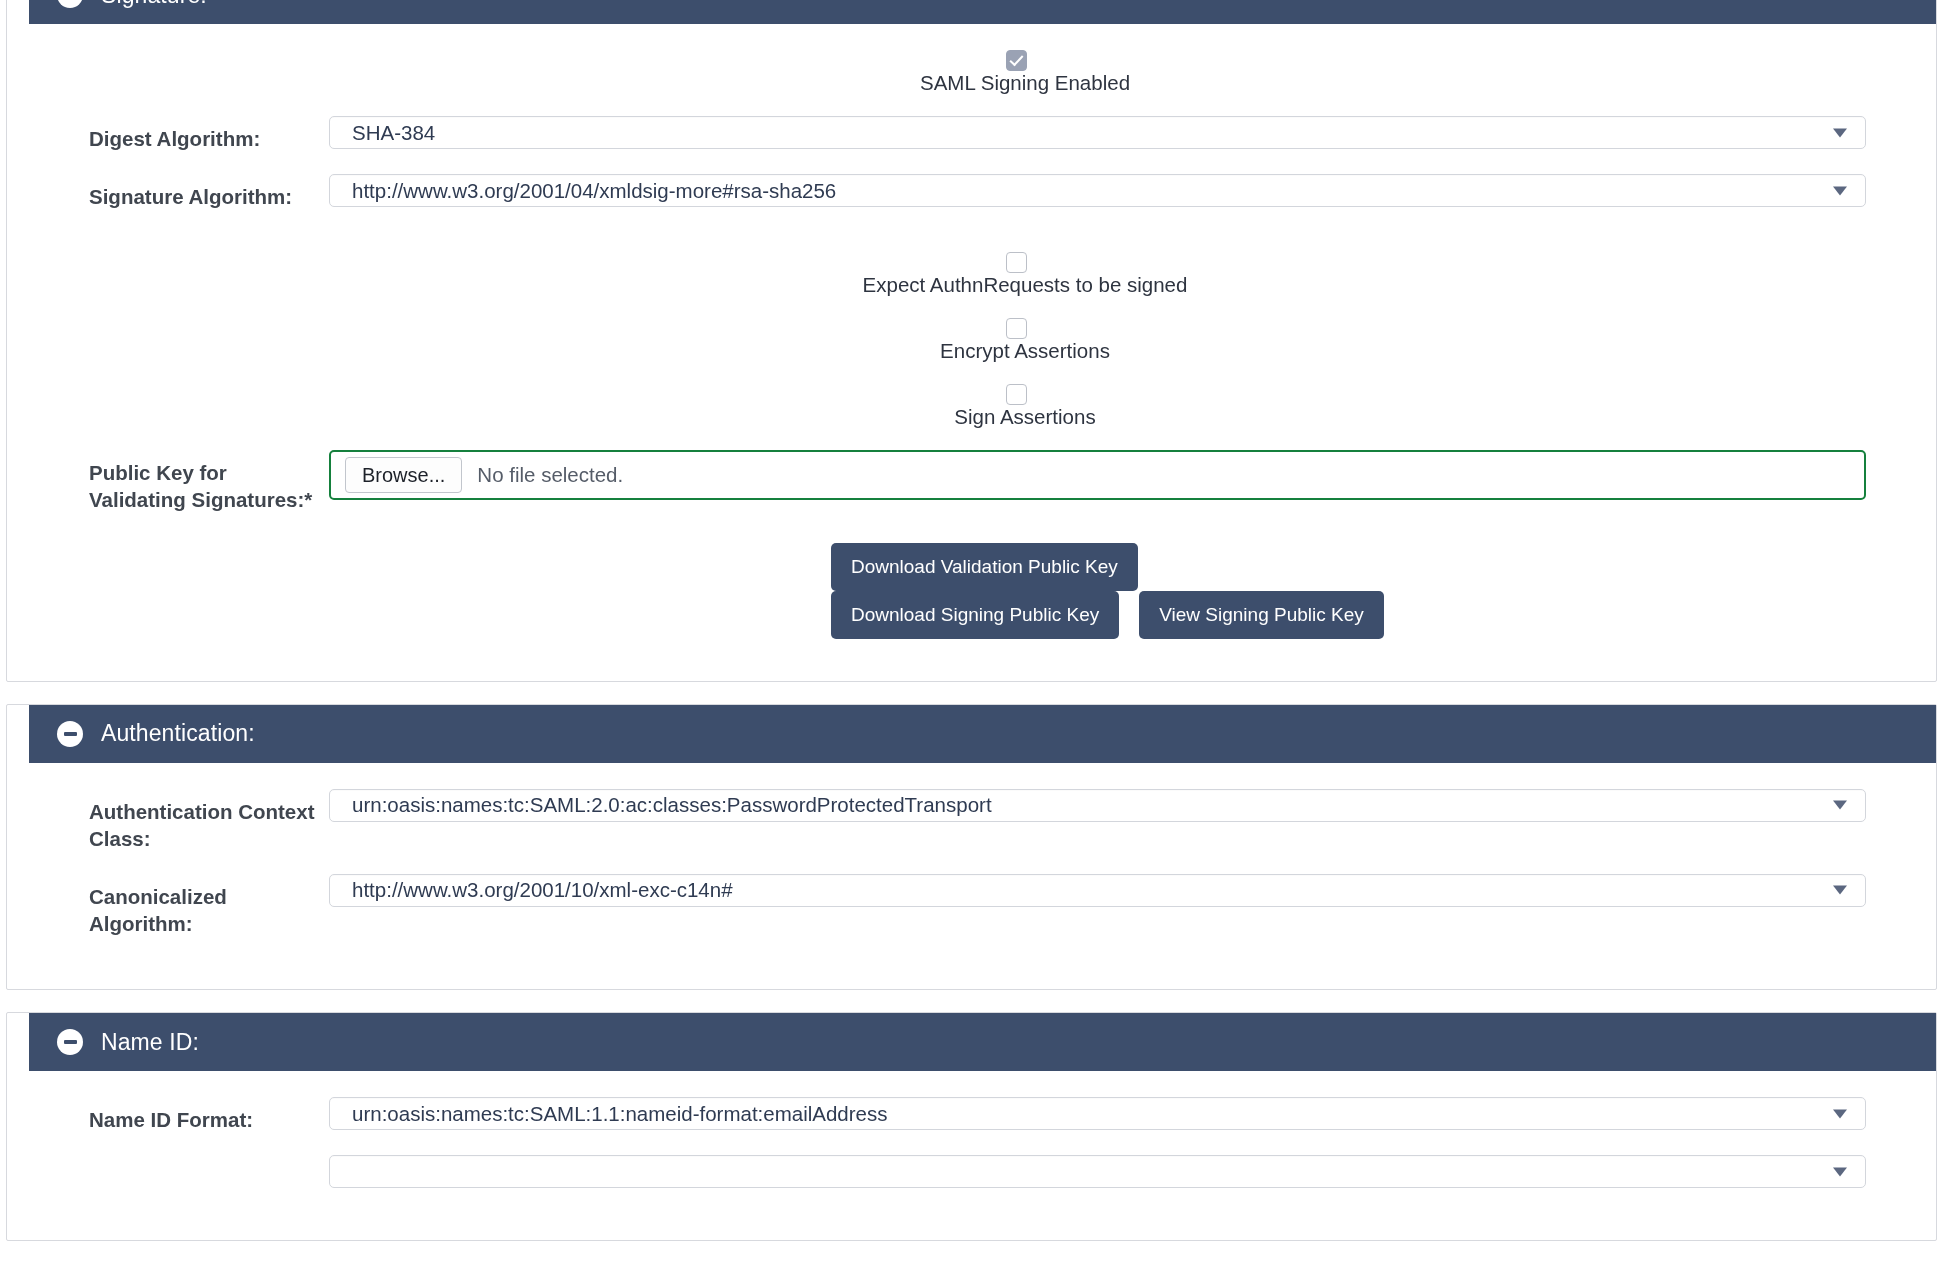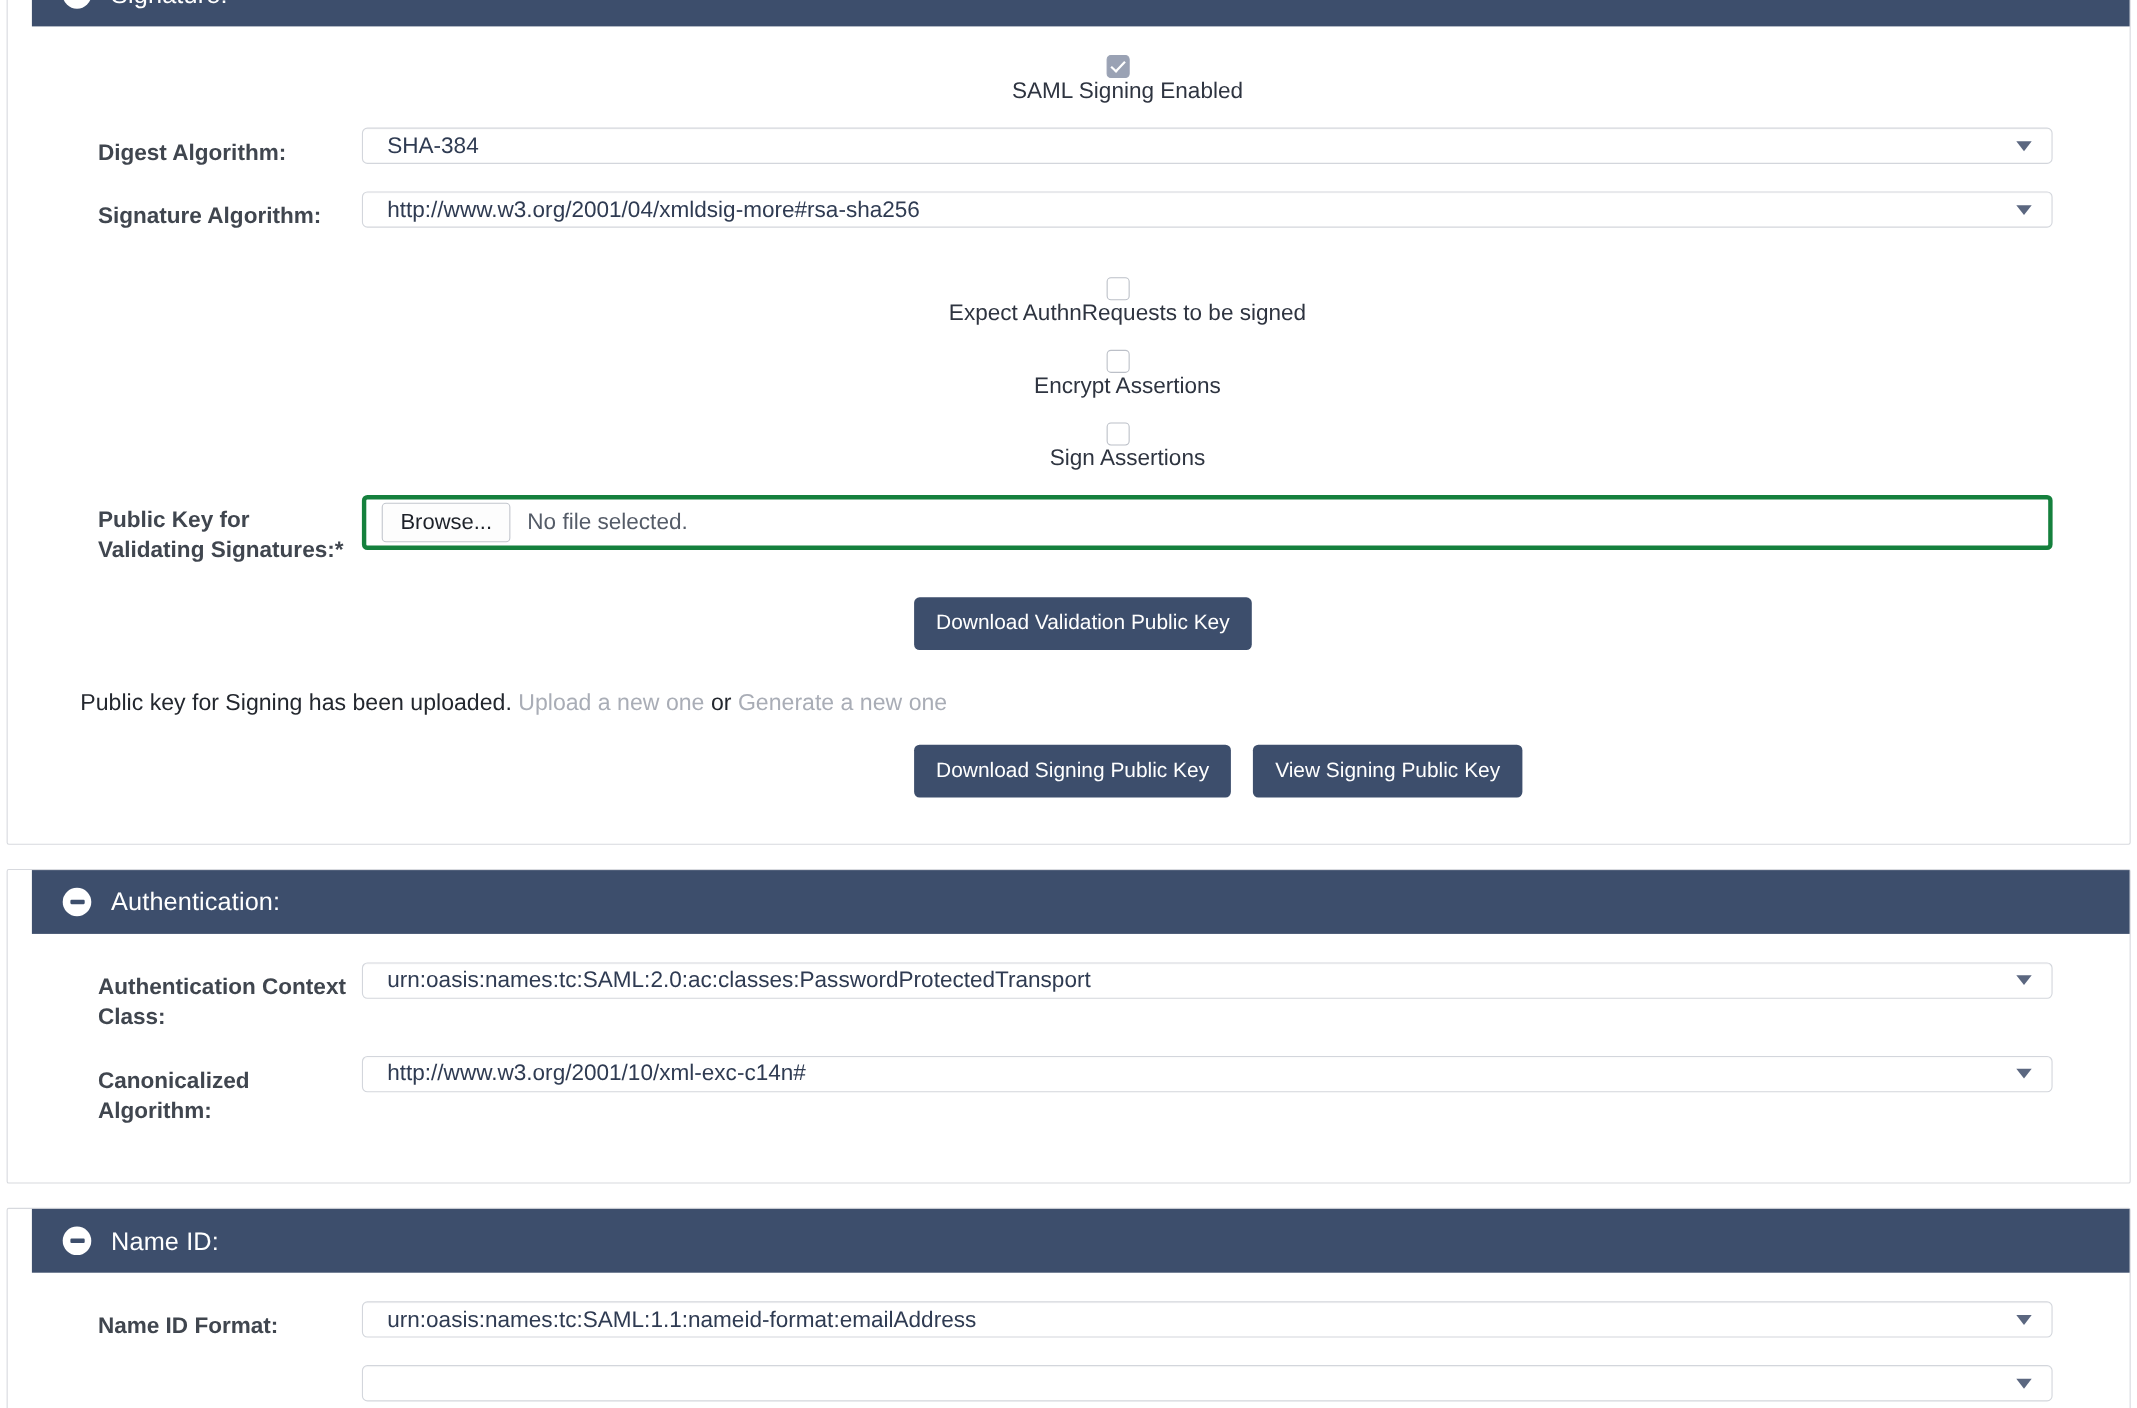--- a/index.html
+++ b/index.html
@@ -151,21 +151,21 @@
   }
   .cbtext {
     margin-left: 17px;
     font-size: 20.5px;
     color: #2e3440;
   }
 
   
   .fileinput {
     height: 50px;
-    border: 4px solid #15803d;
+    border: 2px solid #15803d;
     border-radius: 5px;
     background: #ffffff;
     display: flex;
     align-items: center;
     padding-left: 14px;
     box-sizing: border-box;
   }
   .browse-btn {
     border: 1px solid #c2c6cd;
     border-radius: 4px;
@@ -291,26 +291,20 @@
           </div>
         </div>
       </div>
 
       <div class="spacer-20"></div>
 
       <div class="btn-row">
         <button class="dark-btn">Download Validation Public Key</button>
       </div>
 
-      <div class="note">
-        <span>Public key for Signing has been uploaded.</span>
-        <a class="lnk">Upload a new one</a>
-        <span class="sep">or</span>
-        <a class="lnk">Generate a new one</a>
-      </div>
 
       <div class="btn-row second">
         <button class="dark-btn">Download Signing Public Key</button>
         <button class="dark-btn">View Signing Public Key</button>
       </div>
 
       <div class="spacer-12"></div>
     </div>
   </section>
 

